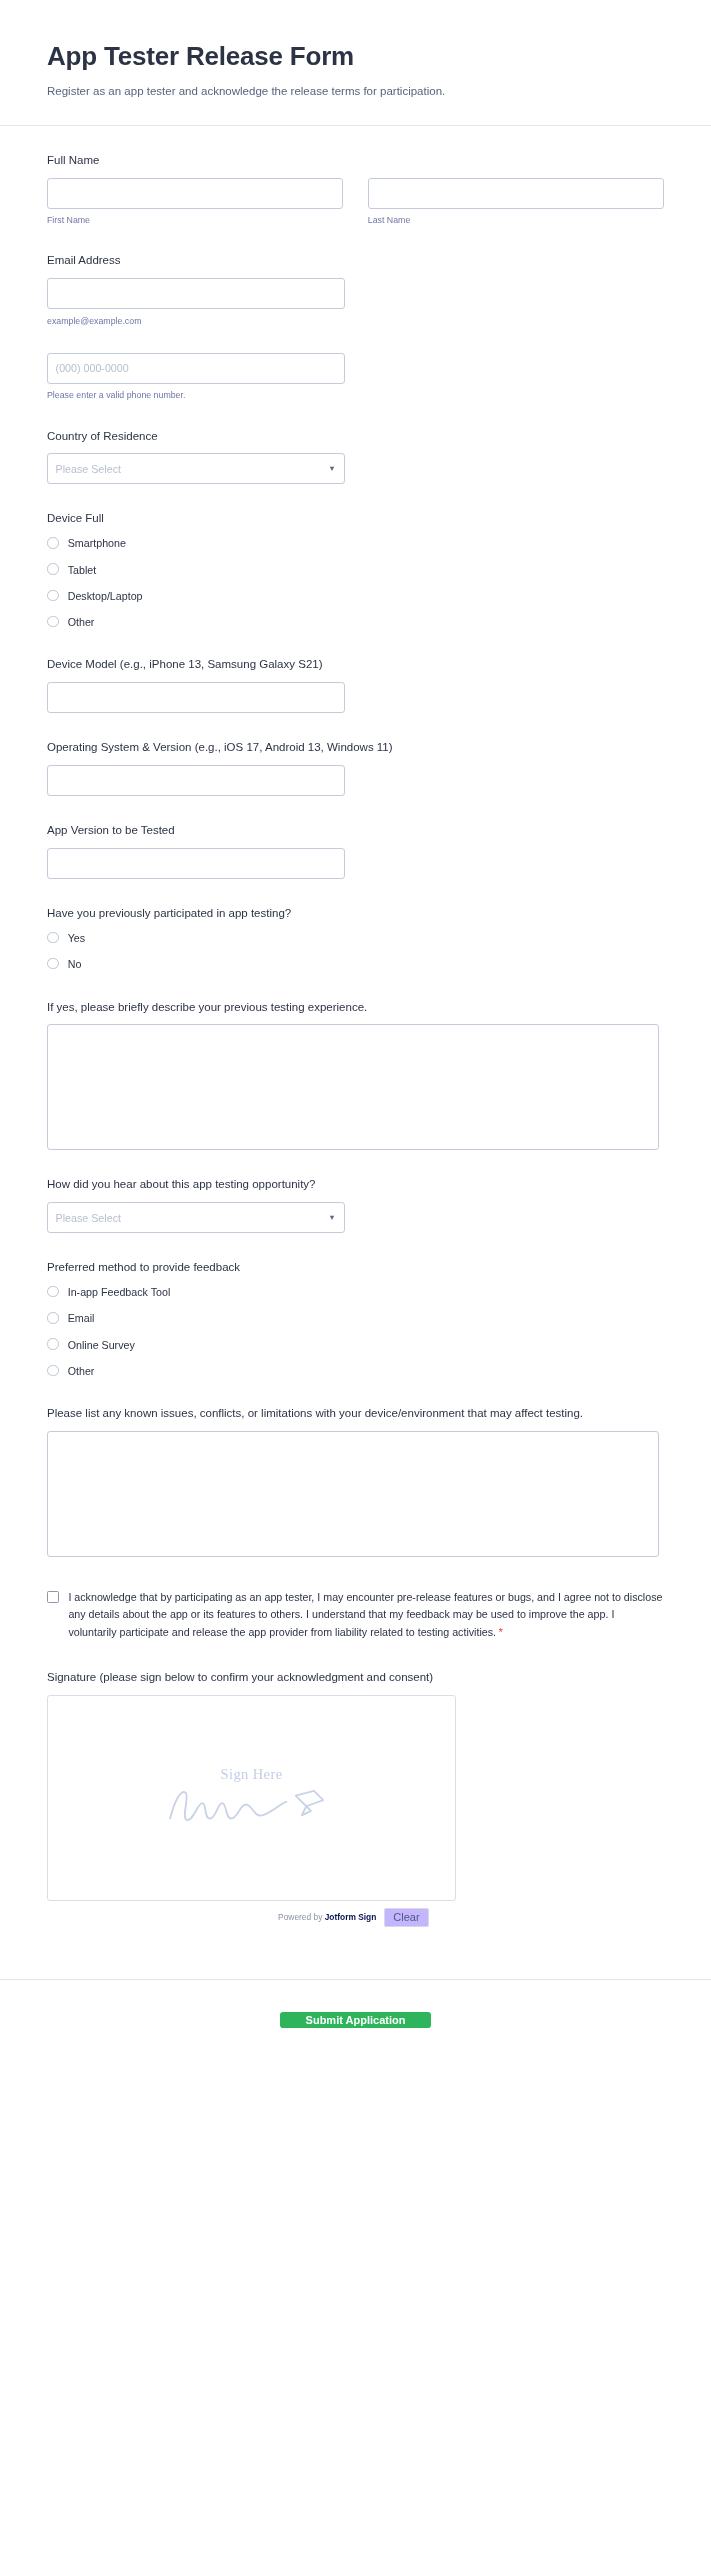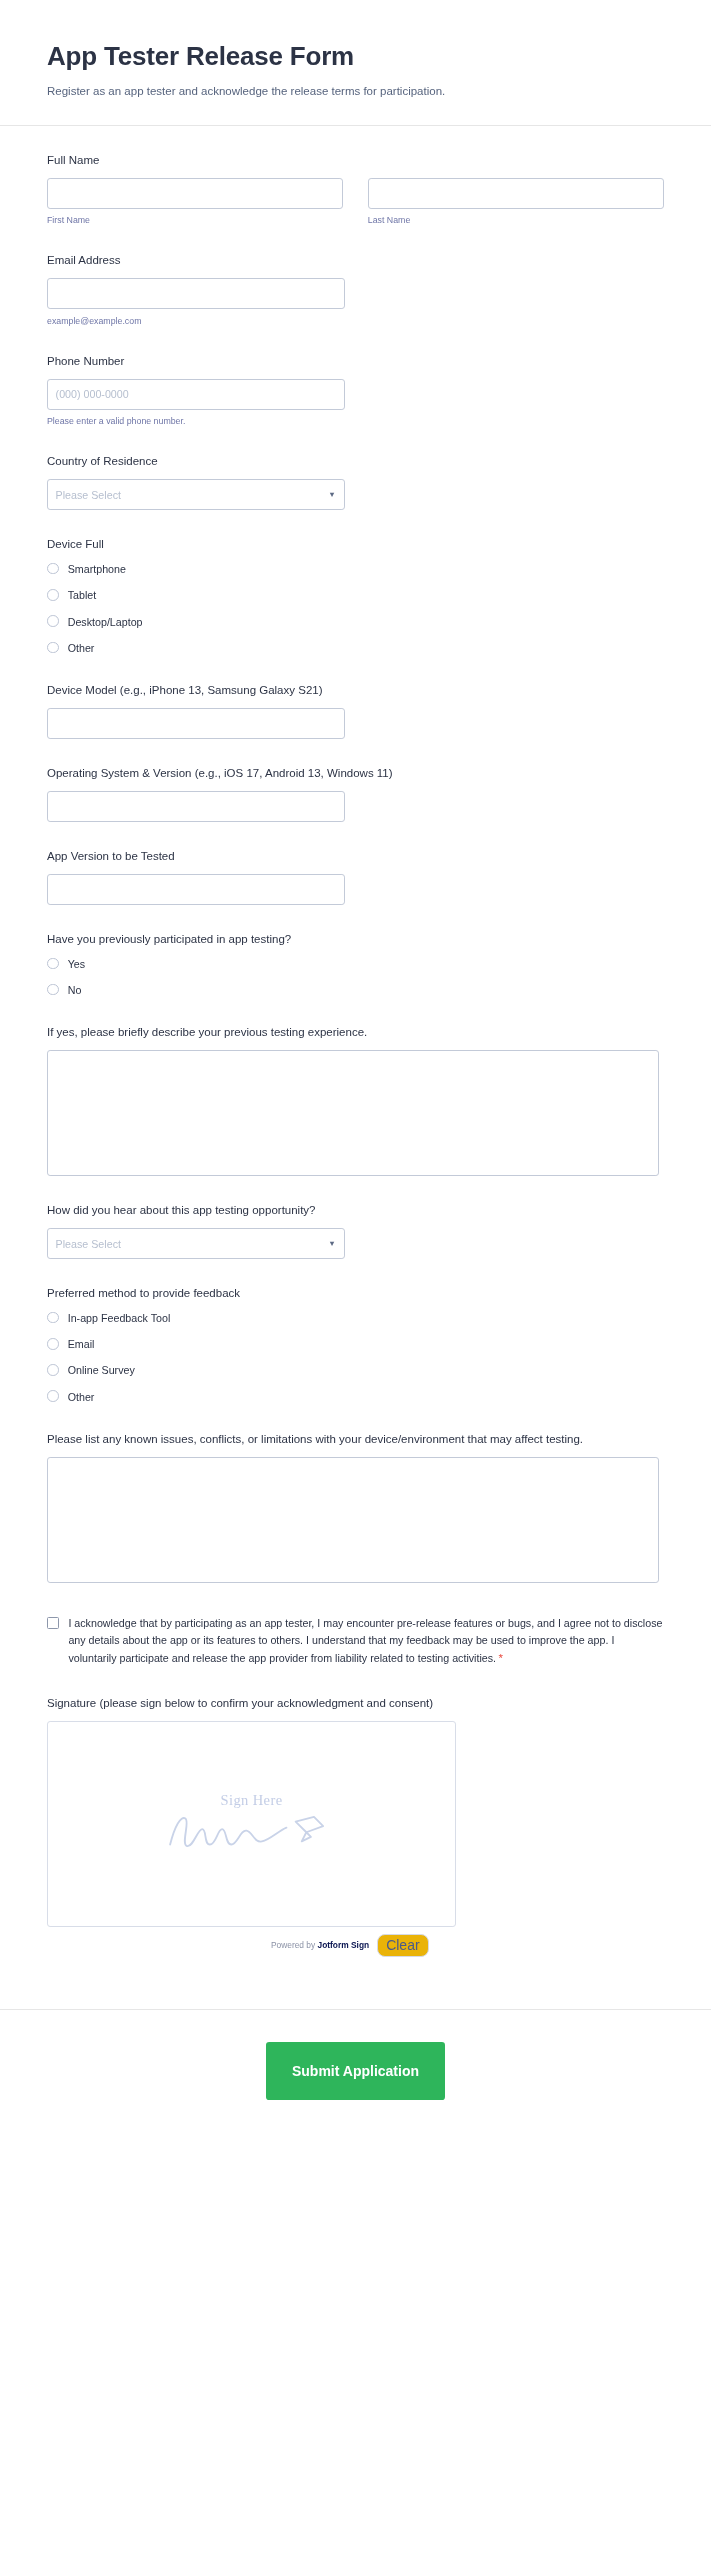--- a/index.html
+++ b/index.html
@@ -175,45 +175,45 @@
     align-items: center;
     gap: 7.6px;
     margin-top: 6.9px;
   }
   .powered {
     font-size: 8.4px;
     color: #8b92a6;
   }
   .powered b { color: #0a1551; }
   .clear-btn {
-    font-size: 14px;
+    font-size: 11px;
     color: #4b5a8a;
-    background: #eab308;
+    background: #c4b5fd;
     border: 0.8px solid #d5dae6;
-    border-radius: 8px;
+    border-radius: 2px;
     padding: 2.3px 8.4px;
     cursor: pointer;
     font-family: "Liberation Sans", sans-serif;
   }
   .footer-sep {
     border-top: 0.8px solid #e6e6e6;
     margin-top: 37px;
   }
   .submit-wrap {
     text-align: center;
     padding: 32px 0 43px 0;
   }
   .submit-btn {
     background: #2eb55b;
     color: #fff;
-    font-size: 14px;
+    font-size: 11px;
     font-weight: bold;
     border: none;
     border-radius: 3.1px;
-    padding: 21px 26px;
+    padding: 2px 26px;
     cursor: pointer;
     font-family: "Liberation Sans", sans-serif;
   }
 </style>
 </head>
 <body>
 
 <div class="page">
 
   <div class="form-header">
@@ -237,21 +237,20 @@
       </div>
     </div>
 
     <div class="field">
       <div class="field-label">Email Address</div>
       <input class="input w-short" type="text" value="" style="">
       <div class="sublabel">example@example.com</div>
     </div>
 
     <div class="field">
-      <div class="field-label">Phone Number</div>
       <input class="input w-short" type="text" placeholder="(000) 000-0000" style="">
       <div class="sublabel">Please enter a valid phone number.</div>
     </div>
 
     <div class="field">
       <div class="field-label">Country of Residence</div>
       <div class="select-wrap">
         <select class="input">
           <option>Please Select</option>
         </select>

